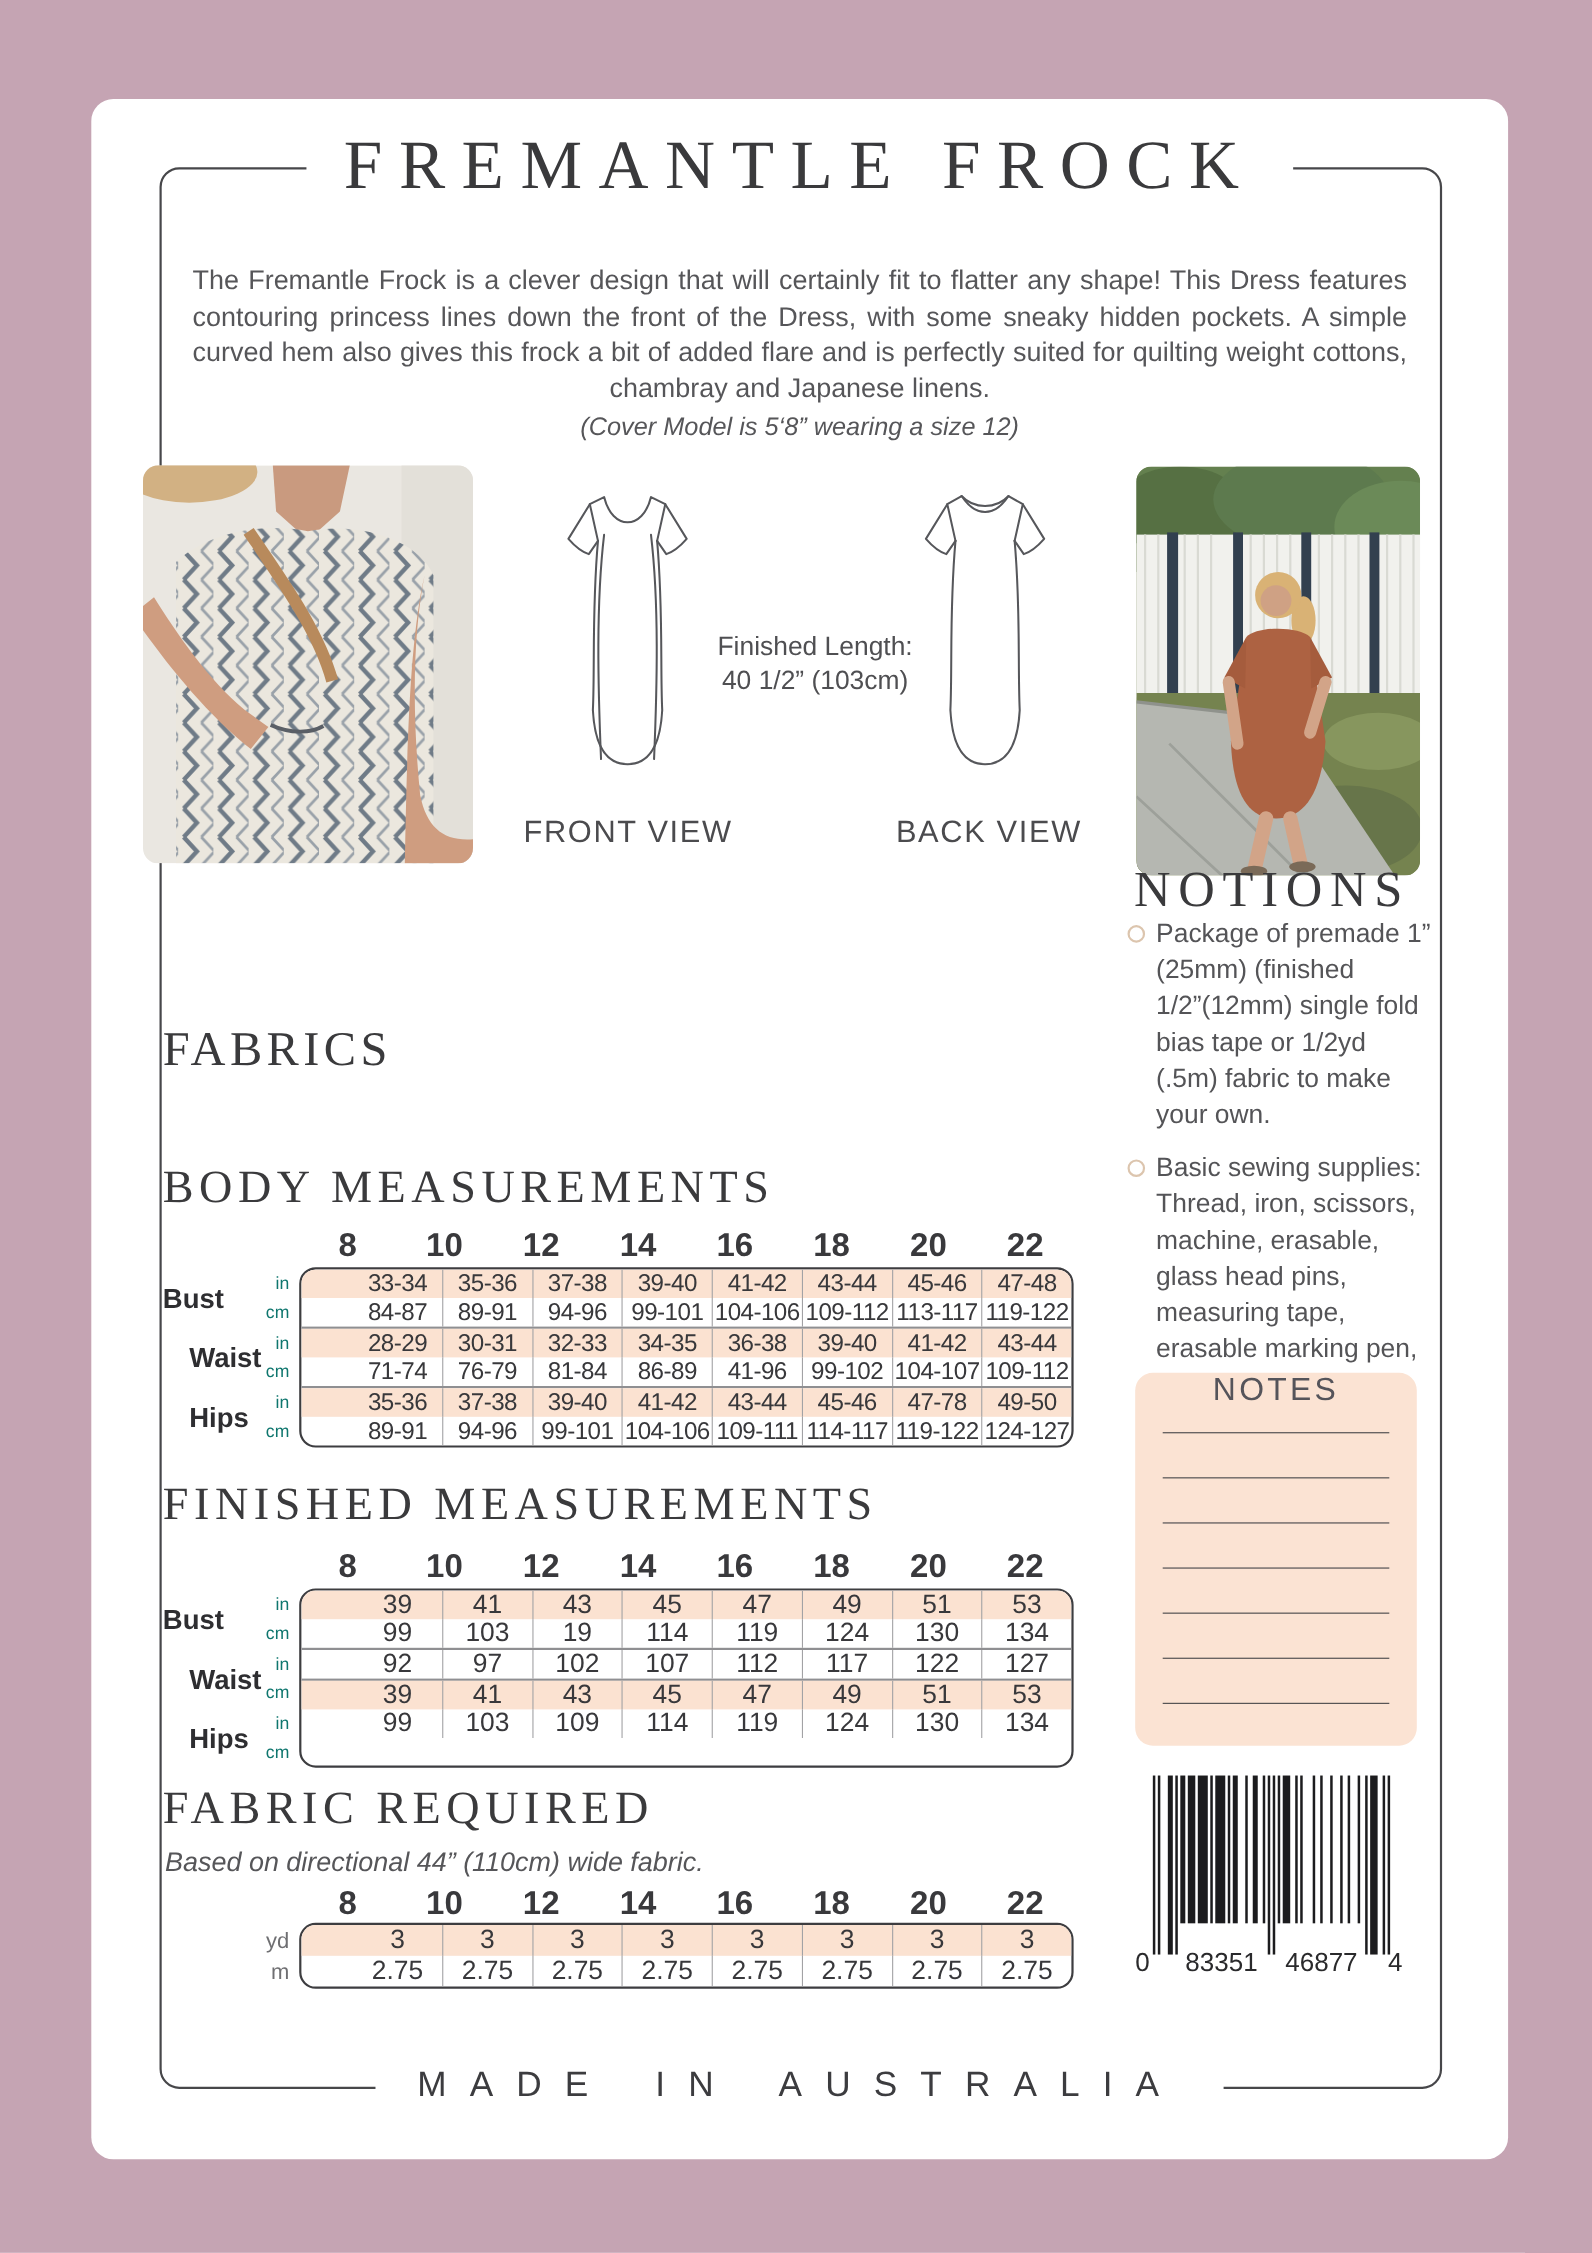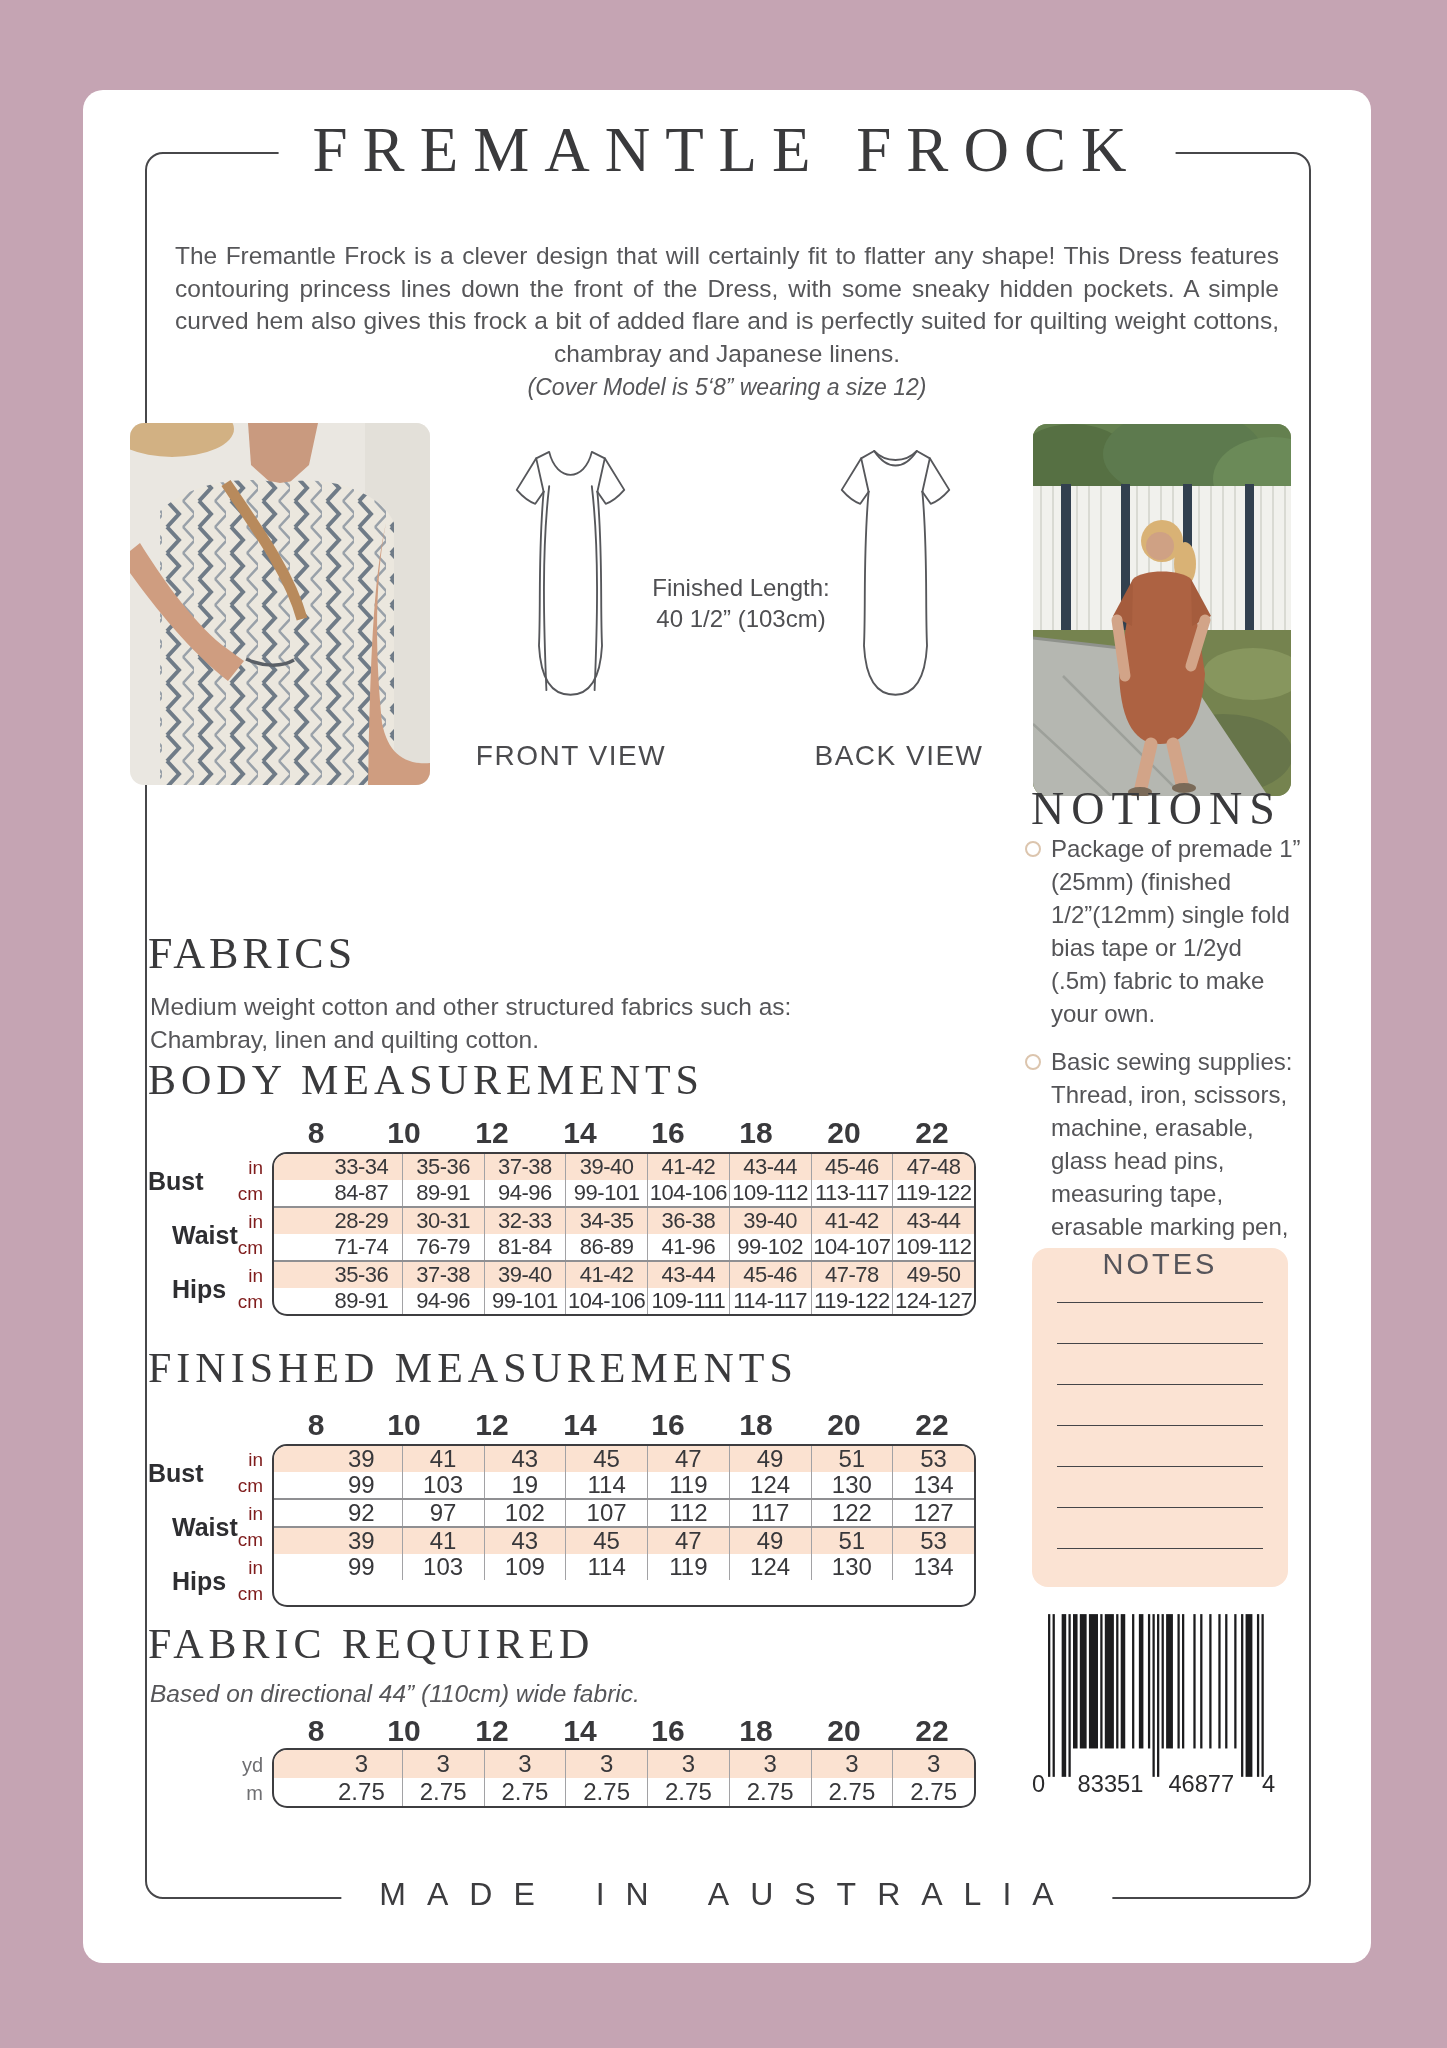--- a/index.html
+++ b/index.html
@@ -63,21 +63,21 @@
   .sizes-row.s1 { top:1026px; } .sizes-row.s2 { top:1318px; } .sizes-row.s3 { top:1624px; }
   .size-col { flex:1; text-align:center; font-size:30px; font-weight:bold; color:#39393c; }
   
   .mtable { position:absolute; left:65px; display:flex; }
   .mtable.t1 { top:1062px; } .mtable.t2 { top:1354px; } .mtable.t3 { top:1658px; }
   .labels { width:124px; display:flex; flex-direction:column; box-sizing:border-box; padding-top:3px; }
   .lgroup { height:52px; display:flex; align-items:center; justify-content:space-between; padding-right:9px; }
   .lgroup + .lgroup { margin-top:2px;padding-left:24px; }
   .glabel { font-size:25px; font-weight:bold; color:#2e2e31; }
   .ucol { display:flex; flex-direction:column; text-align:right; }
-  .ucol i, .ulab { font-style:normal; font-size:19px; line-height:26px; color:#7f1d1d; }
+  .ucol i, .ulab { font-style:normal; font-size:16px; line-height:26px; color:#0f766e; }
   .lrow { height:28px; display:flex; align-items:center; justify-content:flex-end; padding-right:9px; font-size:20px; color:#6f6f72; }
   .tbox { width:704px; border:2.5px solid #3d3d40; border-radius:15px; overflow:hidden; background:#fff; box-sizing:border-box; }
   .tgroup + .tgroup { border-top:2px solid #8f8f92; }
   .trow { display:flex; height:26px;padding-left:47px; }
   .mtable.t3 .trow { height:28px; }
   .trow.shaded { background:#fbe2d1; }
   .cell { flex:1; display:flex; align-items:center; justify-content:center; font-size:24px; color:#38383b; border-left:1.5px solid #a2a2a5; box-sizing:border-box; }
   .cell:first-child { border-left:none; }
   .mtable.t1 .cell { font-size:22px; letter-spacing:-0.5px; }
   
@@ -250,21 +250,20 @@
       <g fill="#2a2a2c" font-size="25" text-anchor="middle">
         <text x="8" y="192">0</text>
         <text x="84" y="192">83351</text>
         <text x="180" y="192">46877</text>
         <text x="251" y="192">4</text>
       </g>
     </svg>
   </div>
 
   <div class="fabrics-title serif">FABRICS</div>
-  <div class="fabrics-text">Medium weight cotton and other structured fabrics such as: Chambray, linen and quilting cotton.</div>
 
   <div class="bm-title serif">BODY MEASUREMENTS</div>
   <div class="sizes-row s1">
       <span class="size-col">8</span>
       <span class="size-col">10</span>
       <span class="size-col">12</span>
       <span class="size-col">14</span>
       <span class="size-col">16</span>
       <span class="size-col">18</span>
       <span class="size-col">20</span>

